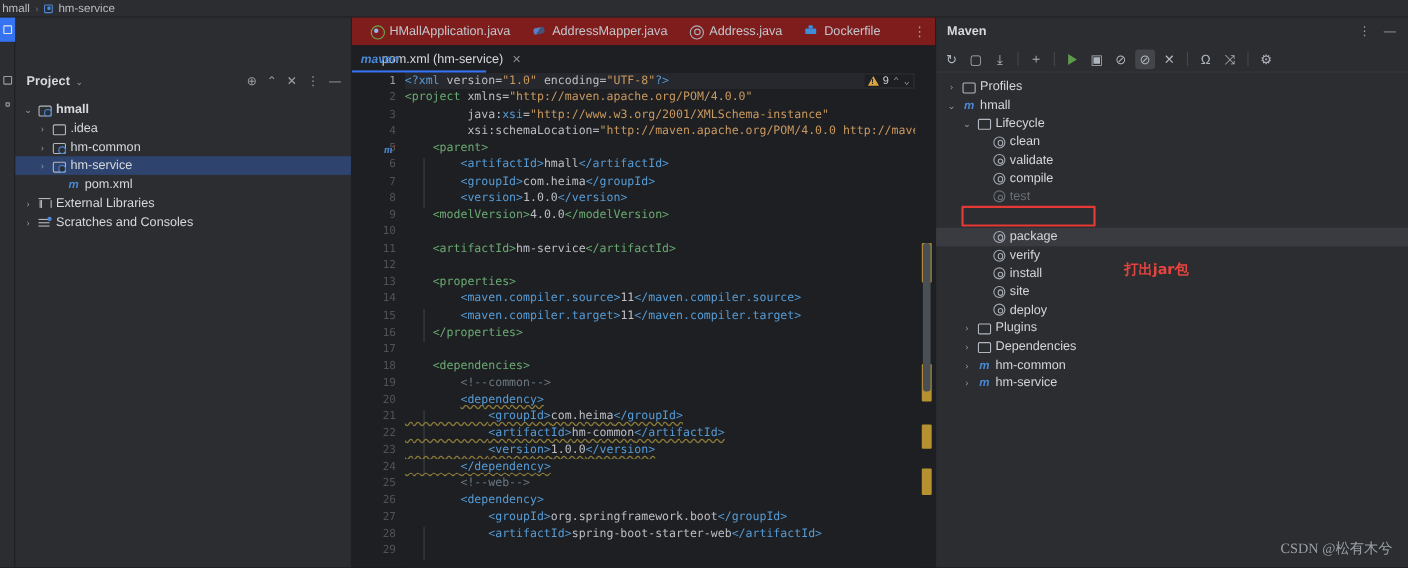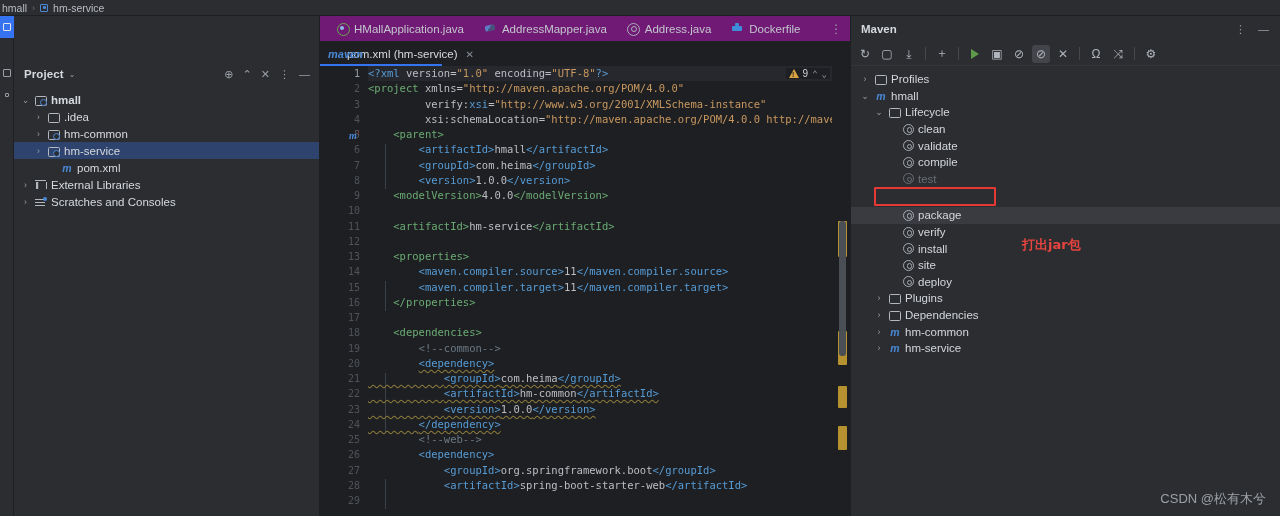--- a/index.html
+++ b/index.html
@@ -102,21 +102,21 @@
   .ic-scratch::after{
     content:""; position:absolute; right:0px; top:1px; width:4px; height:4px;
     border-radius:50%; background:#4a88d6;
   }
 
   
   .editor-wrap{
     position:absolute; left:320px; top:16px; width:530px; height:500px; background:#1e1f22;
   }
   .tabrow{
-    height:26px; background:#701a75; display:flex; align-items:center;
+    height:26px; background:#7f1d1d; display:flex; align-items:center;
     padding-left:6px; gap:0px; border-bottom:1px solid #1e1f22;
   }
   .tab{
     height:26px; display:flex; align-items:center; gap:5px; padding:0 10px;
     color:#c2c6cc; font-size:11.5px; white-space:nowrap;
   }
   .tabrow .more{ margin-left:auto; padding-right:8px; color:#9aa0a8; font-size:12px; }
   .tabrow2{
     height:24px; background:#1e1f22; display:flex; align-items:center; padding-left:8px; gap:6px;
     position:relative;
@@ -274,21 +274,21 @@
   
   .red-box{
     position:absolute; border:2px solid #e53935; border-radius:1px; pointer-events:none;
   }
   .red-note{
     position:absolute; color:#e8443f; font-size:13px; font-weight:600;
     font-family:"DejaVu Sans", sans-serif;
   }
   .watermark{
     position:absolute; right:14px; bottom:8px; color:#9ba0a7; font-size:13px;
-    font-family:Liberation Sans, sans-serif;
+    font-family:Liberation Serif, serif;
   }
 </style>
 </head>
 <body>
 
 <div class="app">
 
   <div class="topbar">
     <span class="bc-text">hmall</span>
     <span class="bc-sep">›</span>
@@ -428,21 +428,21 @@
       </div>
 
       <div class="fold-line" style="top:78px;height:45px;"></div>
       <div class="fold-line" style="top:215px;height:30px;"></div>
       <div class="fold-line" style="top:307px;height:60px;"></div>
       <div class="fold-line" style="top:413px;height:30px;"></div>
 
       <div class="code-lines" id="code-lines">
           <div class="cl hl"><span class="k">&lt;?xml </span><span class="at">version=</span><span class="st">"1.0"</span><span class="at"> encoding=</span><span class="st">"UTF-8"</span><span class="k">?&gt;</span></div>
           <div class="cl"><span class="tg">&lt;project</span><span class="at"> xmlns=</span><span class="st">"http://maven.apache.org/POM/4.0.0"</span></div>
-          <div class="cl"><span class="at">         verify:</span><span class="k">xsi</span><span class="at">=</span><span class="st">"http://www.w3.org/2001/XMLSchema-instance"</span></div>
+          <div class="cl"><span class="at">         java:</span><span class="k">xsi</span><span class="at">=</span><span class="st">"http://www.w3.org/2001/XMLSchema-instance"</span></div>
           <div class="cl"><span class="at">         xsi:schemaLocation=</span><span class="st">"http://maven.apache.org/POM/4.0.0 http://maven.apache.o</span></div>
           <div class="cl"><span class="tx">    </span><span class="tg">&lt;parent&gt;</span></div>
           <div class="cl"><span class="tx">        </span><span class="k">&lt;artifactId&gt;</span><span class="tx">hmall</span><span class="k">&lt;/artifactId&gt;</span></div>
           <div class="cl"><span class="tx">        </span><span class="k">&lt;groupId&gt;</span><span class="tx">com.heima</span><span class="k">&lt;/groupId&gt;</span></div>
           <div class="cl"><span class="tx">        </span><span class="k">&lt;version&gt;</span><span class="tx">1.0.0</span><span class="k">&lt;/version&gt;</span></div>
           <div class="cl"><span class="tx">    </span><span class="tg">&lt;modelVersion&gt;</span><span class="tx">4.0.0</span><span class="tg">&lt;/modelVersion&gt;</span></div>
           <div class="cl">&nbsp;</div>
           <div class="cl"><span class="tx">    </span><span class="tg">&lt;artifactId&gt;</span><span class="tx">hm-service</span><span class="tg">&lt;/artifactId&gt;</span></div>
           <div class="cl">&nbsp;</div>
           <div class="cl"><span class="tx">    </span><span class="tg">&lt;properties&gt;</span></div>

